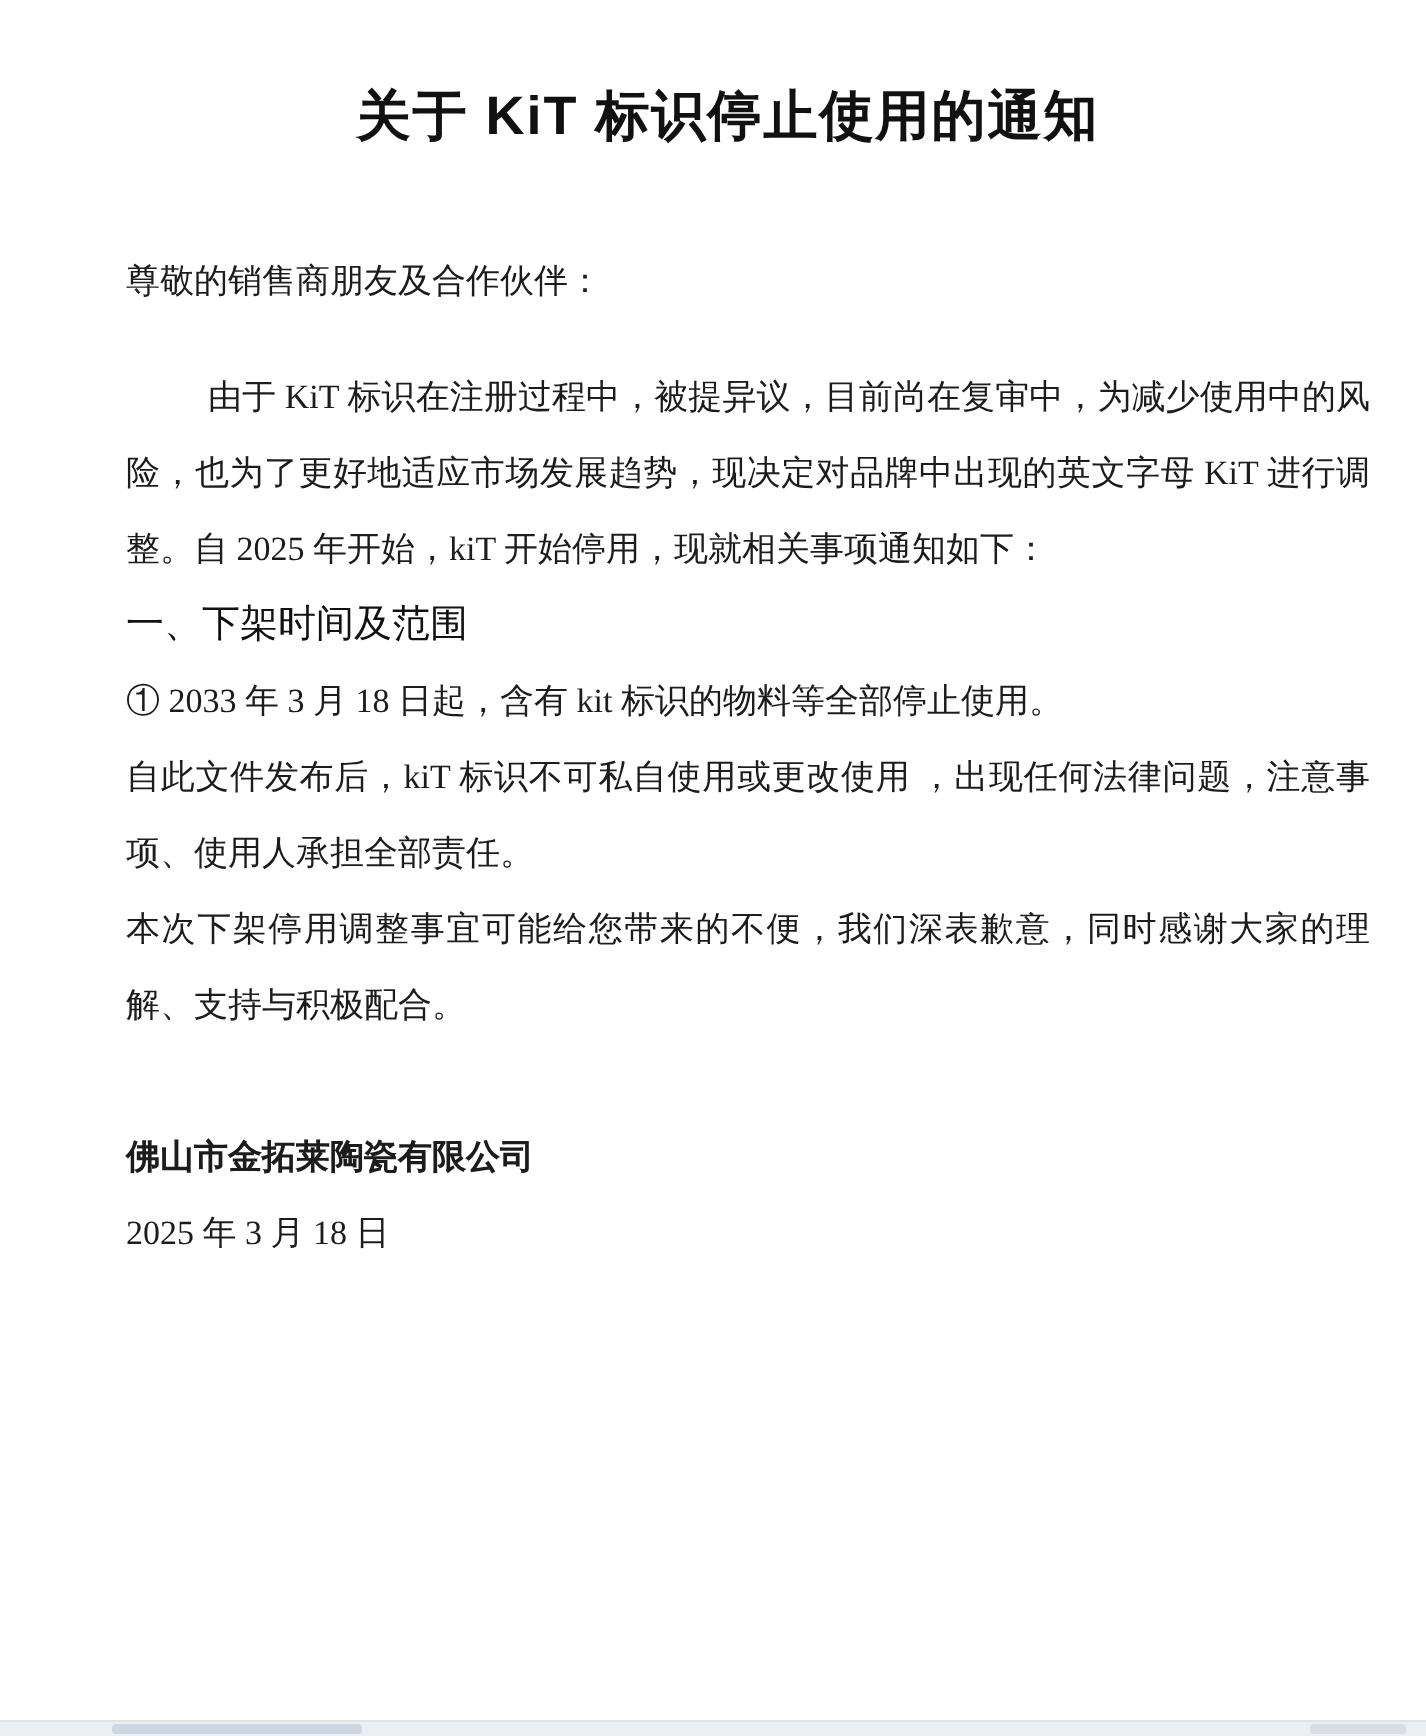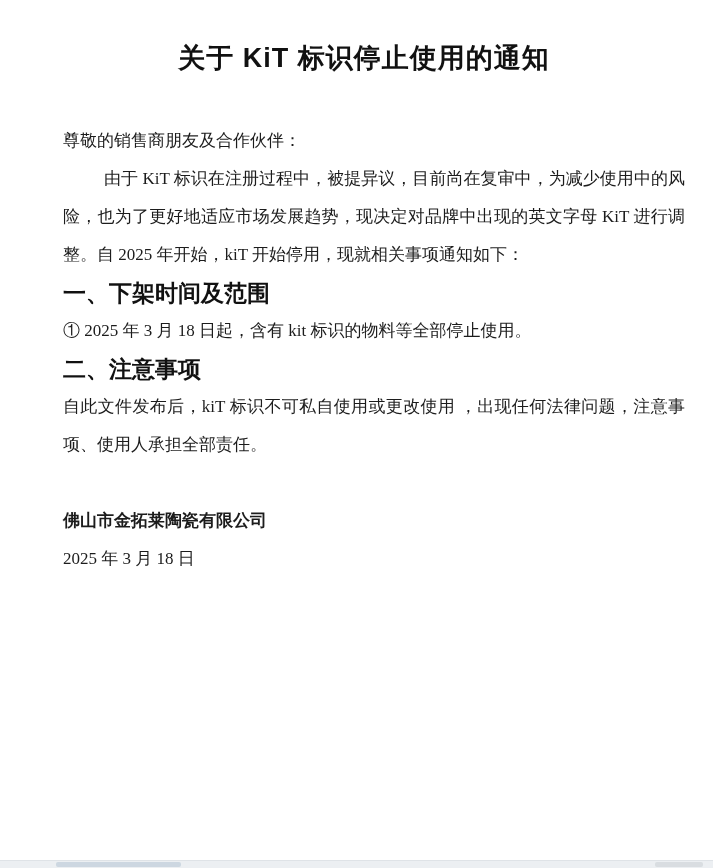--- a/index.html
+++ b/index.html
@@ -32,25 +32,26 @@
     font-size: 17px;
     line-height: 38px;
     margin: 0;
     text-align: justify;
   }
   .greeting {
     margin-top: 46px;
   }
   .indent {
     text-indent: 41px;
+    margin-top: 20px;
   }
   .section-heading {
     font-family: "Liberation Sans", "DejaVu Sans", sans-serif;
-    font-size: 23px;
-    font-weight: bold;
+    font-size: 19px;
+    font-weight: normal;
     line-height: 38px;
     margin: 0;
     color: #111111;
   }
   .signature {
     margin-top: 38px;
     text-align: right;
   }
   .signature .company {
     padding-right: 60px;
@@ -93,27 +94,27 @@
 <div class="page">
 
   <h1 class="doc-title">关于 KiT 标识停止使用的通知</h1>
 
   <p class="greeting">尊敬的销售商朋友及合作伙伴：</p>
 
   <p class="indent">由于 KiT 标识在注册过程中，被提异议，目前尚在复审中，为减少使用中的风险，也为了更好地适应市场发展趋势，现决定对品牌中出现的英文字母 KiT 进行调整。自 2025 年开始，kiT 开始停用，现就相关事项通知如下：</p>
 
   <h2 class="section-heading">一、下架时间及范围</h2>
 
-  <p>① 2025 年 3 月 18 日起，含有 kit 标识的物料等全部停止使用。</p>
+  <p>① 2033 年 3 月 18 日起，含有 kit 标识的物料等全部停止使用。</p>
 
 
-  <h2 class="section-heading">二、注意事项</h2>
 
   <p>自此文件发布后，kiT 标识不可私自使用或更改使用 ，出现任何法律问题，注意事项、使用人承担全部责任。</p>
 
+  <p>本次下架停用调整事宜可能给您带来的不便，我们深表歉意，同时感谢大家的理解、支持与积极配合。</p>
 
 
 
   <div class="signature">
     <p class="company">佛山市金拓莱陶瓷有限公司</p>
     <p class="date">2025 年 3 月 18 日</p>
   </div>
 
 </div>
 

